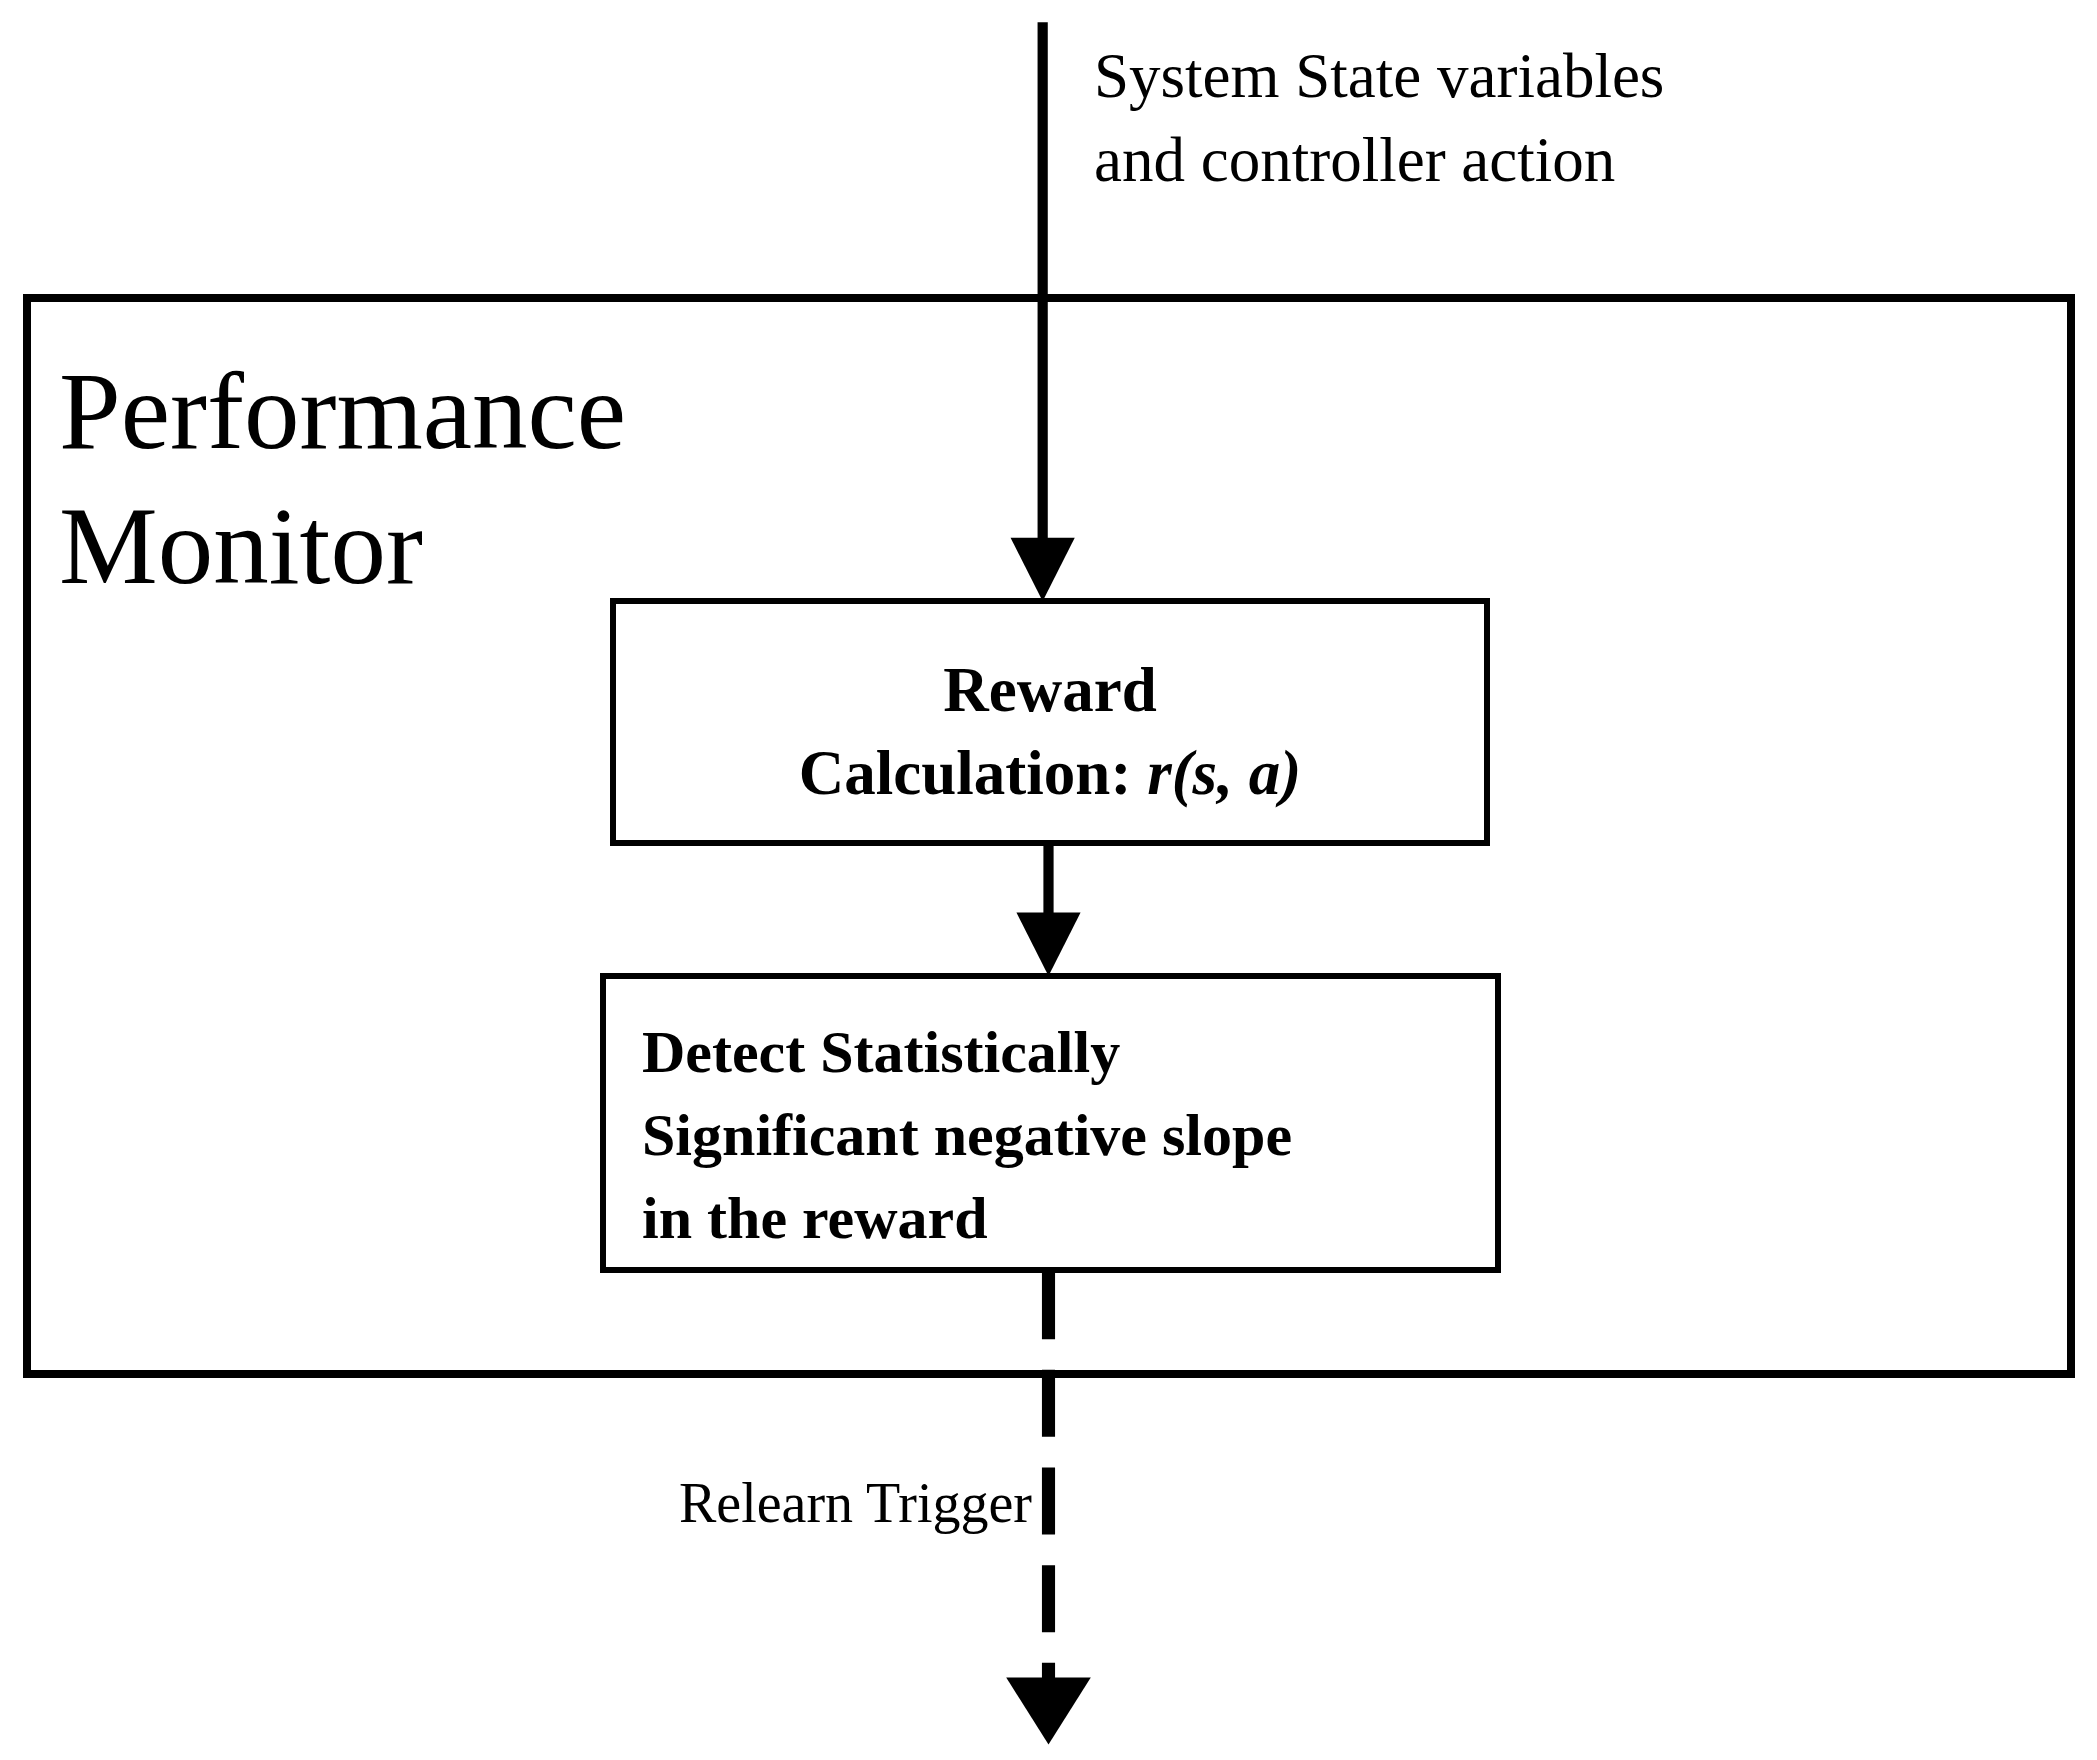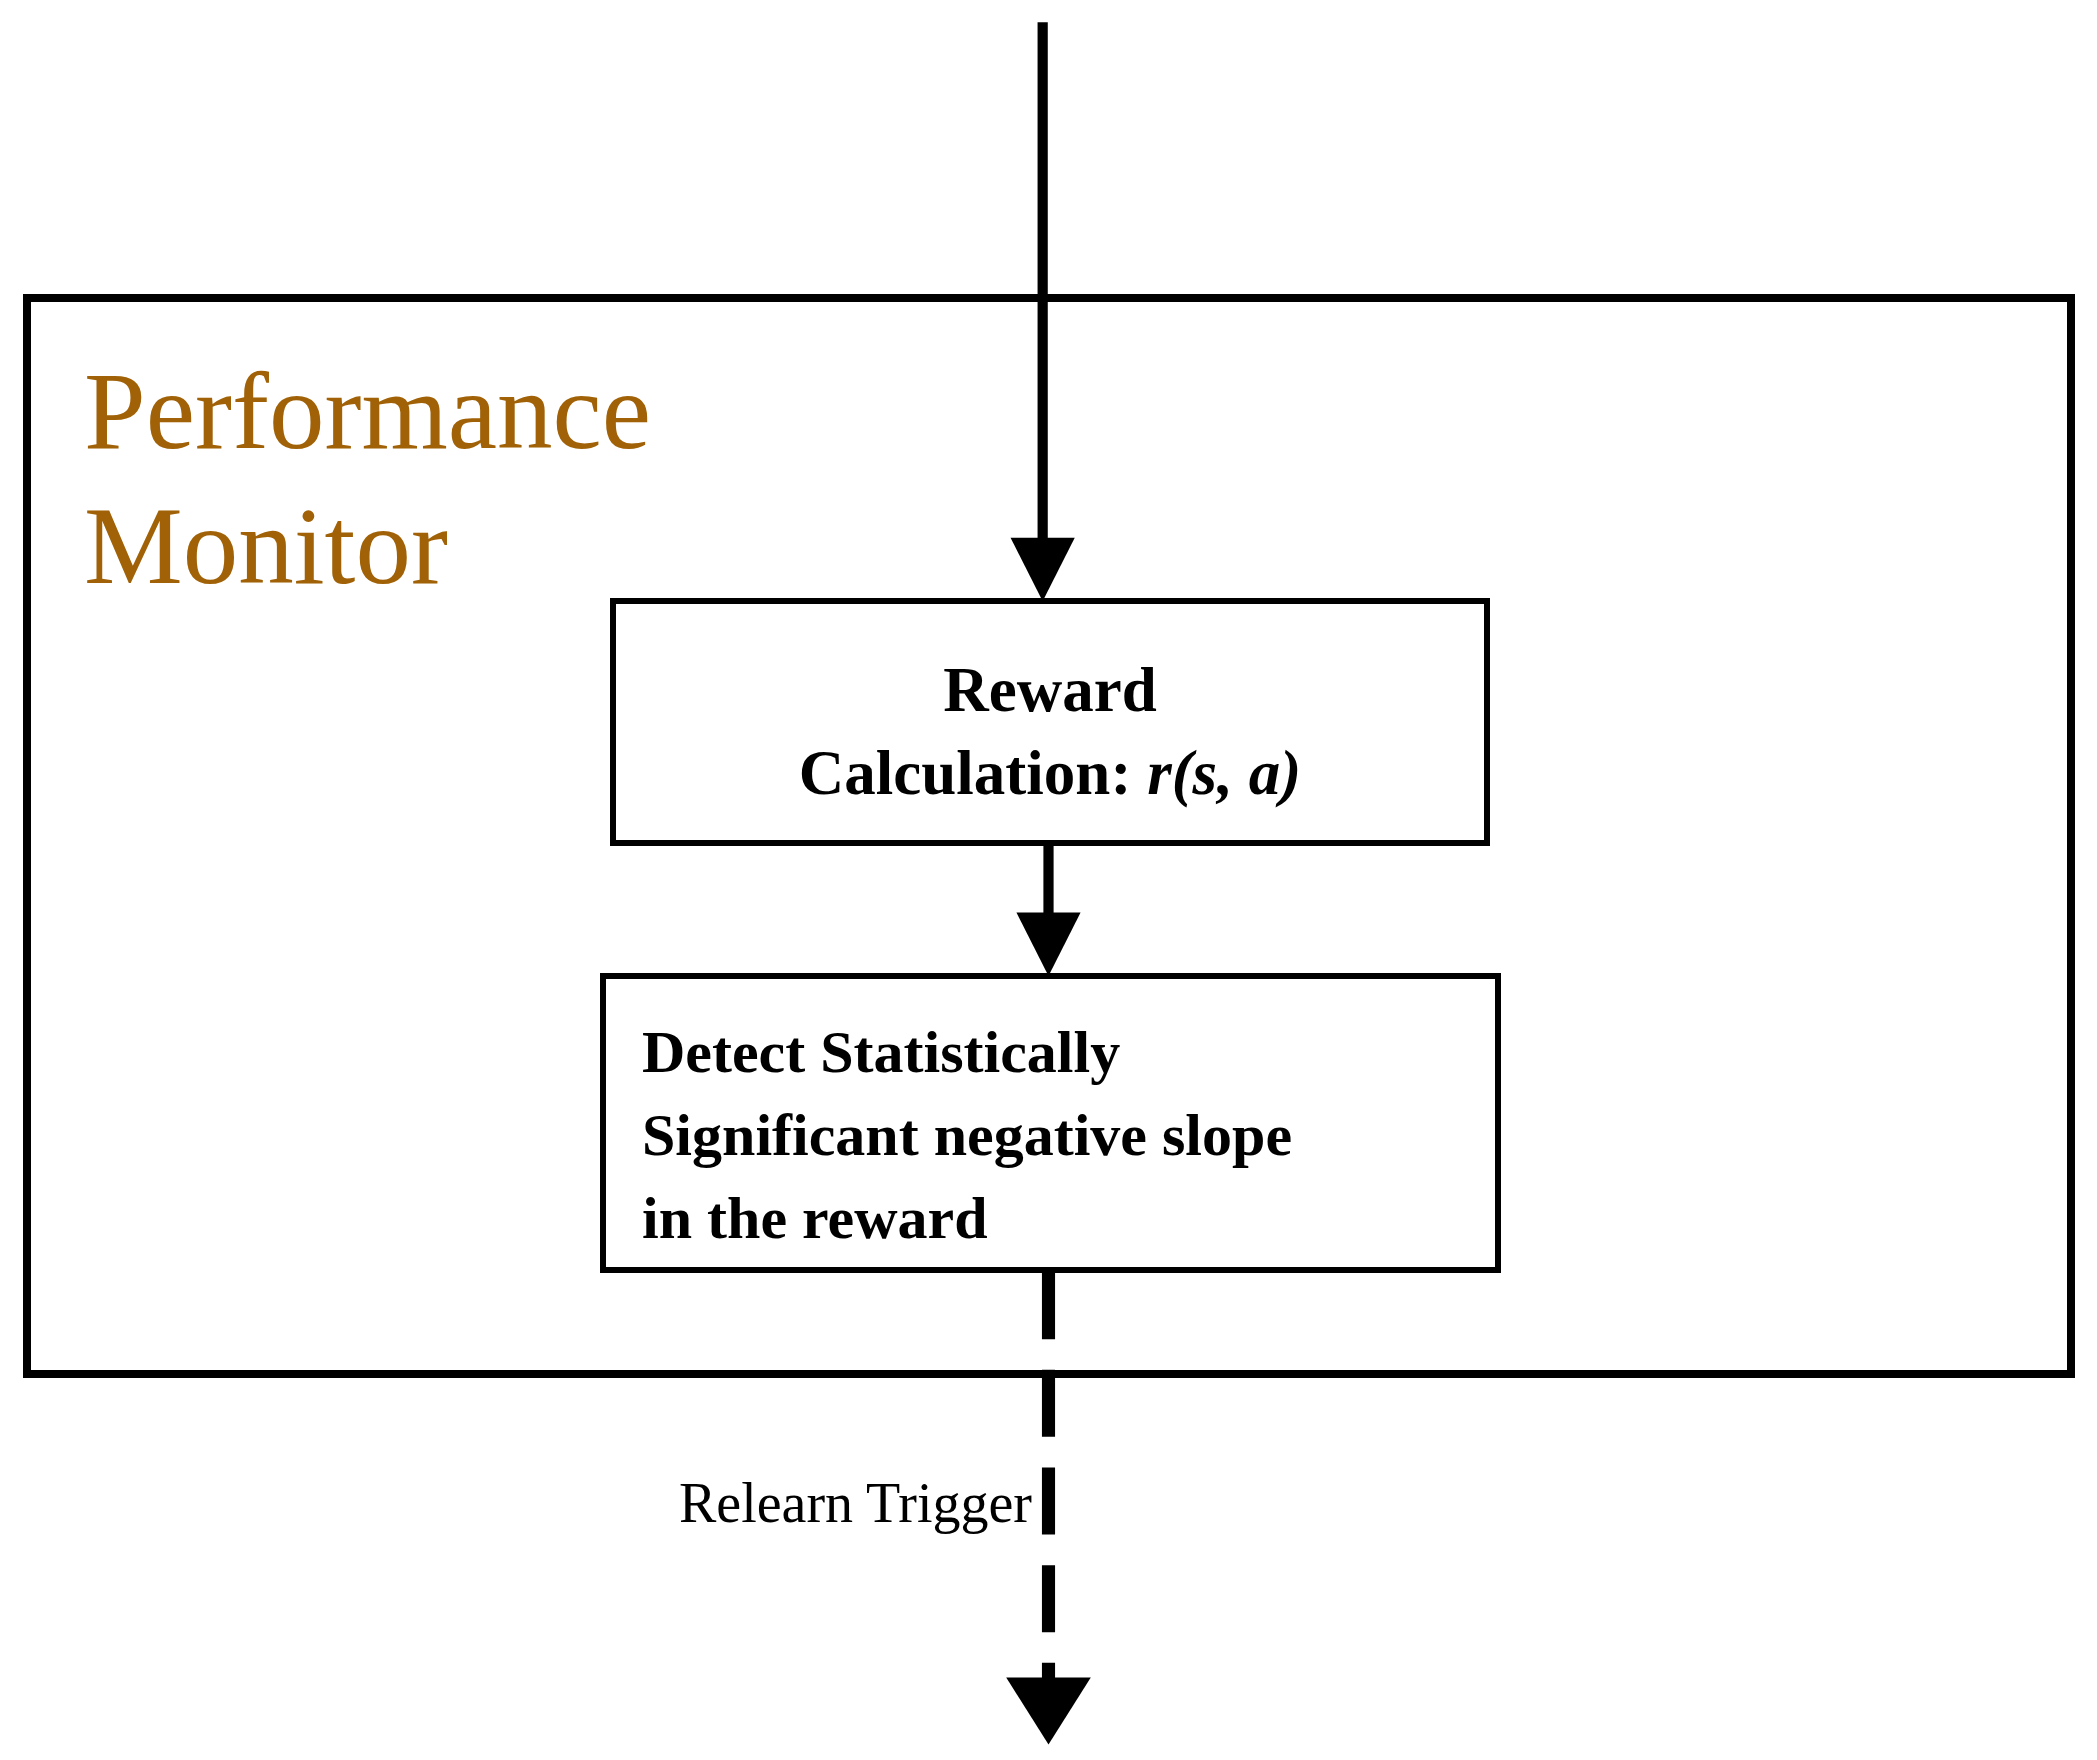--- a/index.html
+++ b/index.html
@@ -26,28 +26,28 @@
     top: 294px;
     width: 2052px;
     height: 1084px;
     border: 8px solid #000000;
     box-sizing: border-box;
     background: transparent;
   }
 
   .perf-title {
     position: absolute;
-    left: 84px;
+    left: 59px;
     top: 343px;
     width: 875px;
     font-size: 111px;
     line-height: 1.22;
     letter-spacing: 0px;
     white-space: pre-line;
-    color: #a16207;
+    color: #000000;
   }
 
   
   .proc-box {
     position: absolute;
     border: 6.6px solid #000000;
     box-sizing: border-box;
     background: #ffffff;
   }
   .reward-box {
@@ -155,17 +155,19 @@
       <div class="reward-line2"><span>Calculation: </span><span class="mathit">r(s, a)</span></div>
     </div>
   </div>
 
   <div class="proc-box detect-box">
     <div class="detect-text">Detect Statistically
 Significant negative slope
 in the reward</div>
   </div>
 
+  <div class="label-sysstate">System State variables
+and controller action</div>
 
   <div class="label-relearn">Relearn Trigger</div>
 
 </div>
 
 
 </body></html>

